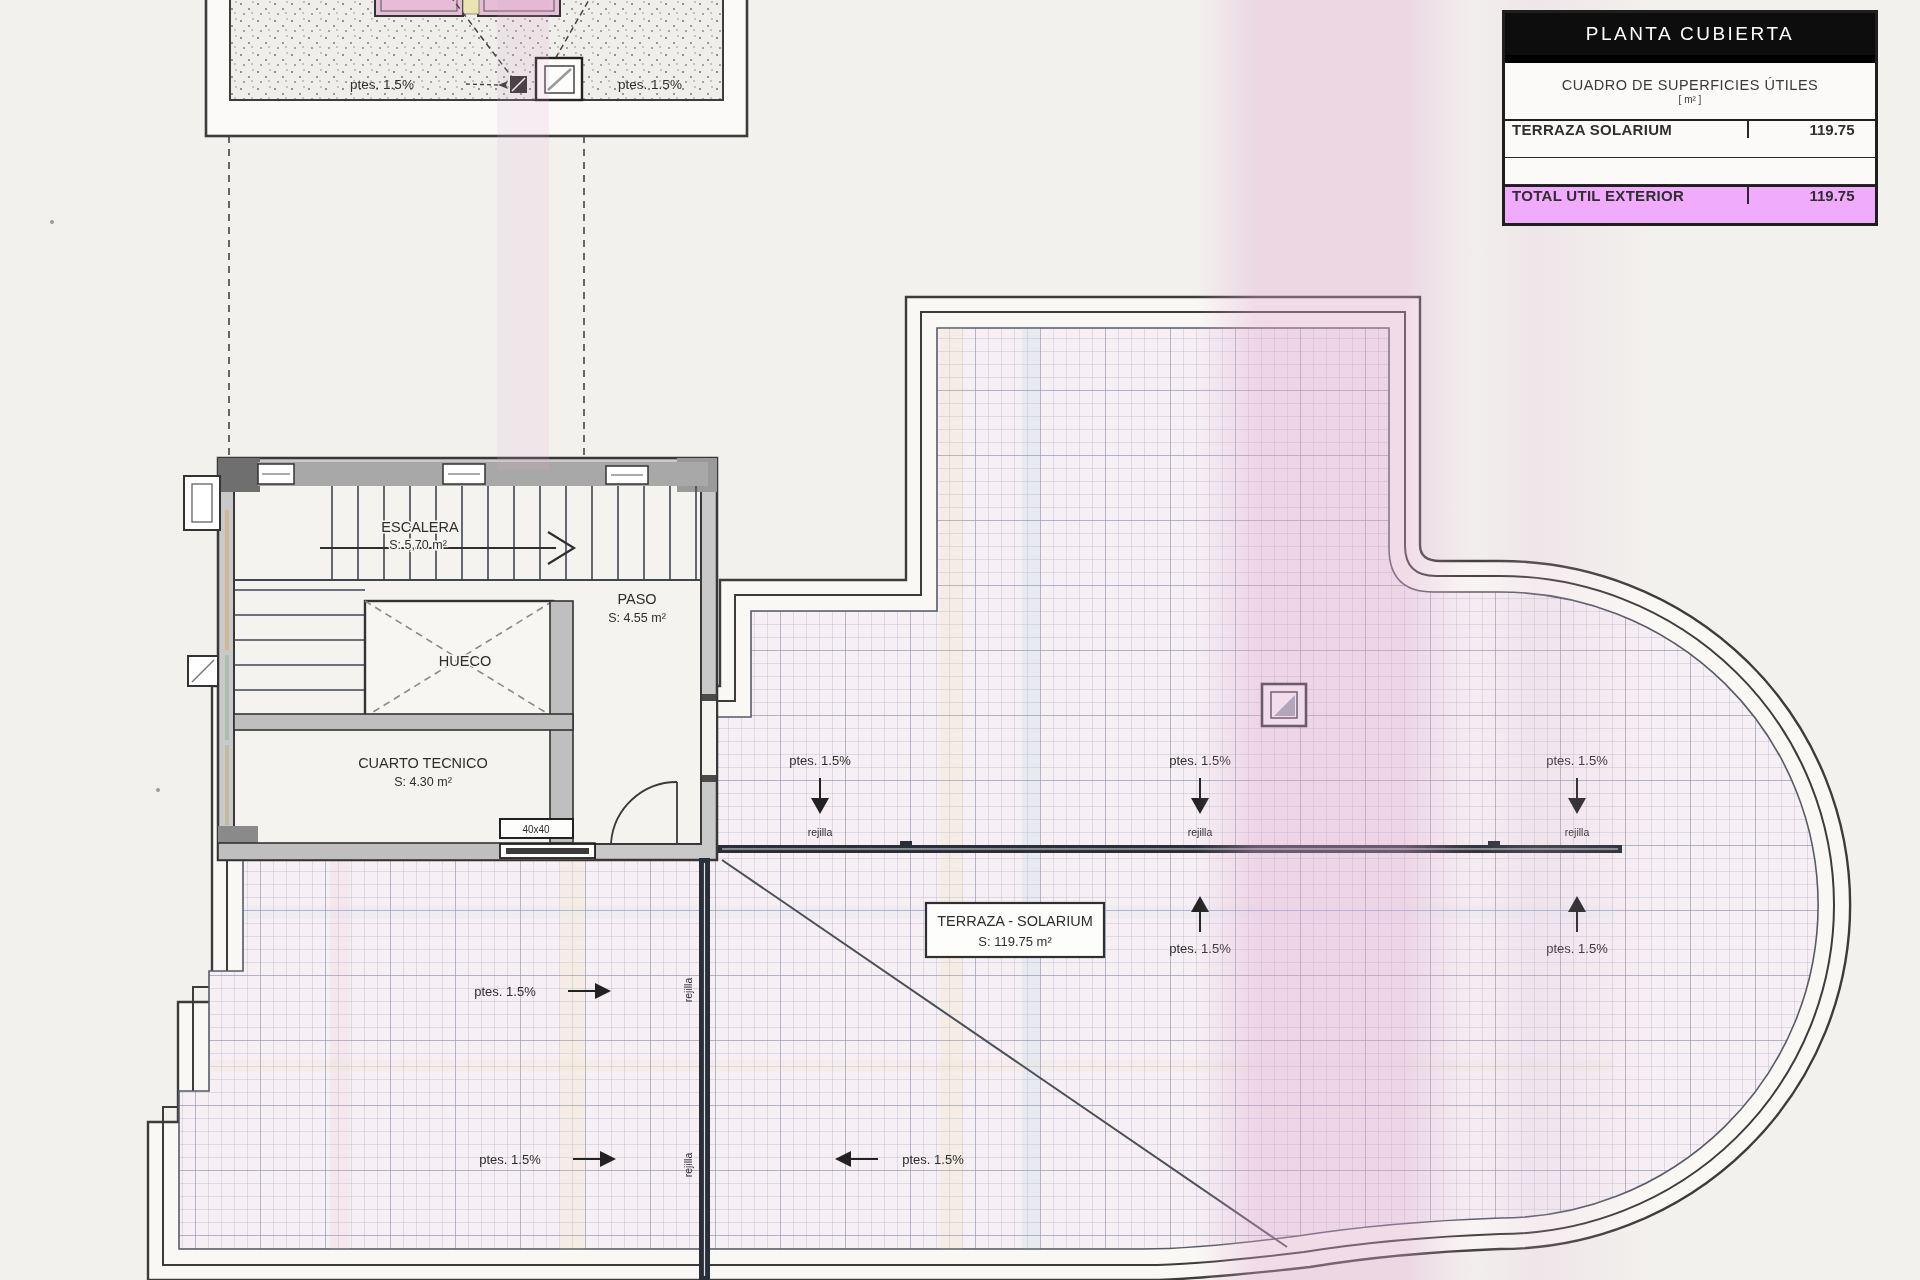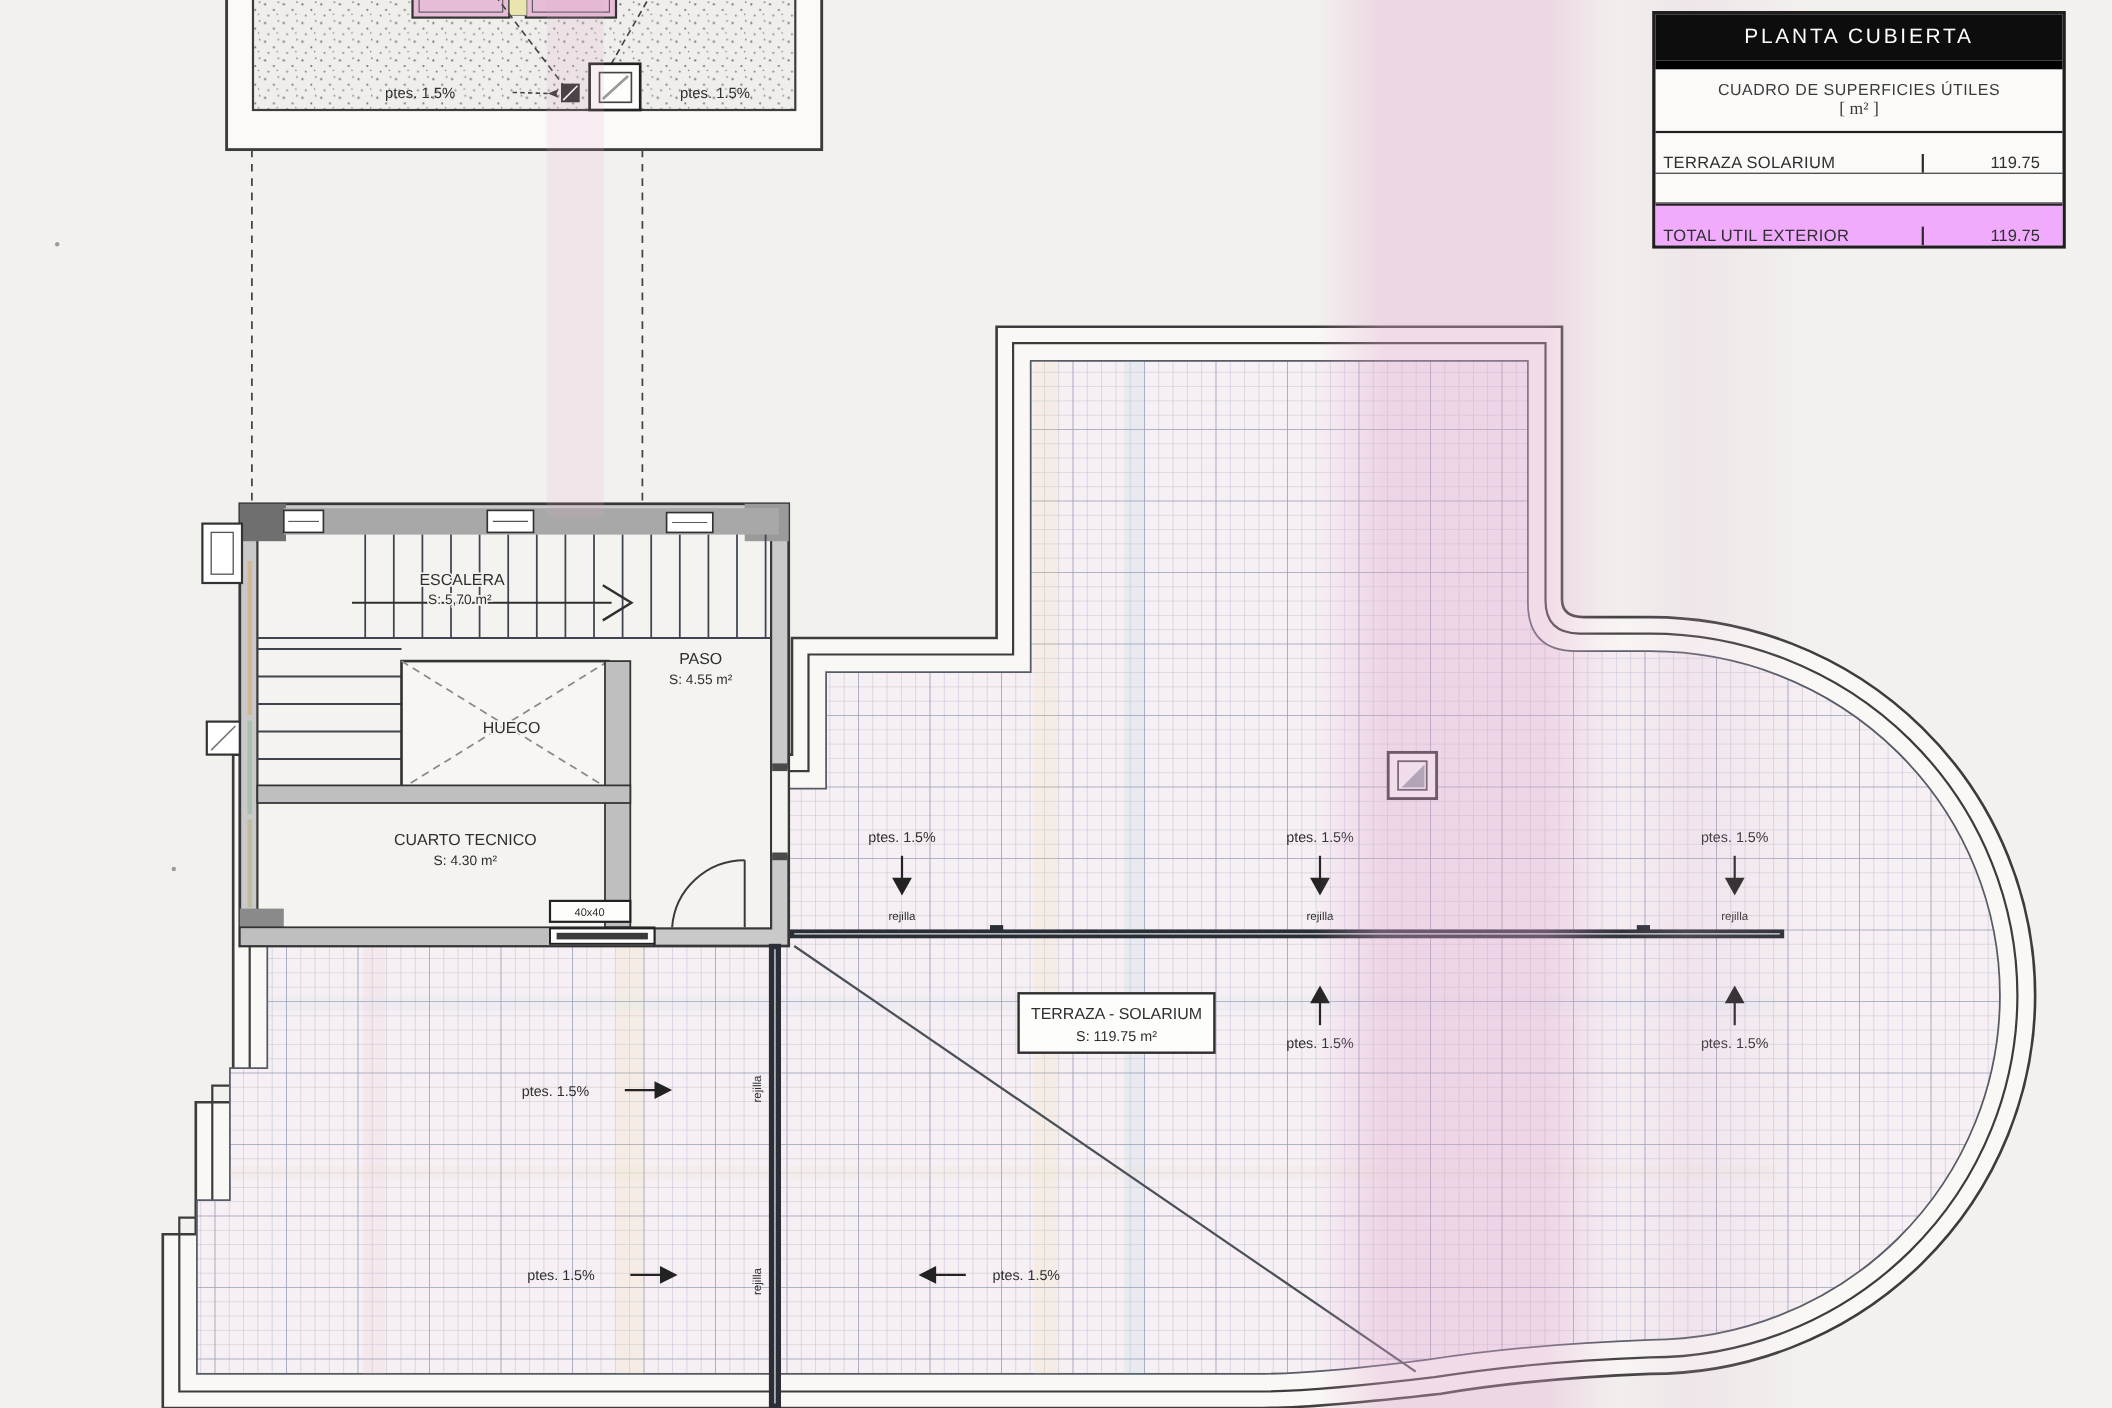--- a/index.html
+++ b/index.html
@@ -10,22 +10,22 @@
 
   
   .surf-table{position:absolute;left:1502px;top:10px;width:376px;border:3px solid #1f1f1f;
               background:#fbfaf9;box-sizing:border-box;}
   .surf-table .hdr{height:42px;background:#0d0d0d;color:#fff;display:flex;align-items:center;
               justify-content:center;font-size:19px;font-weight:normal;letter-spacing:2.5px;}
   .surf-table .sub{height:56px;border-top:8px solid #000000;border-bottom:2px solid #1f1f1f;
               display:flex;flex-direction:column;align-items:center;justify-content:center;
               color:#3a3a3a;}
   .surf-table .sub .l1{font-size:14.5px;letter-spacing:0.5px;}
-  .surf-table .sub .l2{font-size:16px;margin-top:1px;font-family:Liberation Serif, serif;}
-  .surf-table .row{display:flex;align-items:flex-end;border-bottom:1.5px solid #2a2a2a;}
+  .surf-table .sub .l2{font-size:10px;margin-top:1px;}
+  .surf-table .row{display:flex;align-items:flex-start;border-bottom:1.5px solid #2a2a2a;font-weight:bold;}
   .surf-table .row .lbl{flex:1;font-size:15px;color:#2f2f2f;display:flex;align-items:center;
               padding-left:7px;letter-spacing:0.3px;}
   .surf-table .row .val{width:86px;border-left:2px solid #2a2a2a;display:flex;align-items:center;
               justify-content:center;font-size:15px;color:#2f2f2f;padding-left:40px;}
   .surf-table .r-main{height:36px;}
   .surf-table .r-empty{height:26px;}
   .surf-table .r-total{height:36px;background:#f0abfc;border-top:2.5px solid #1f1f1f;border-bottom:0;}
 </style>
 </head>
 <body>

